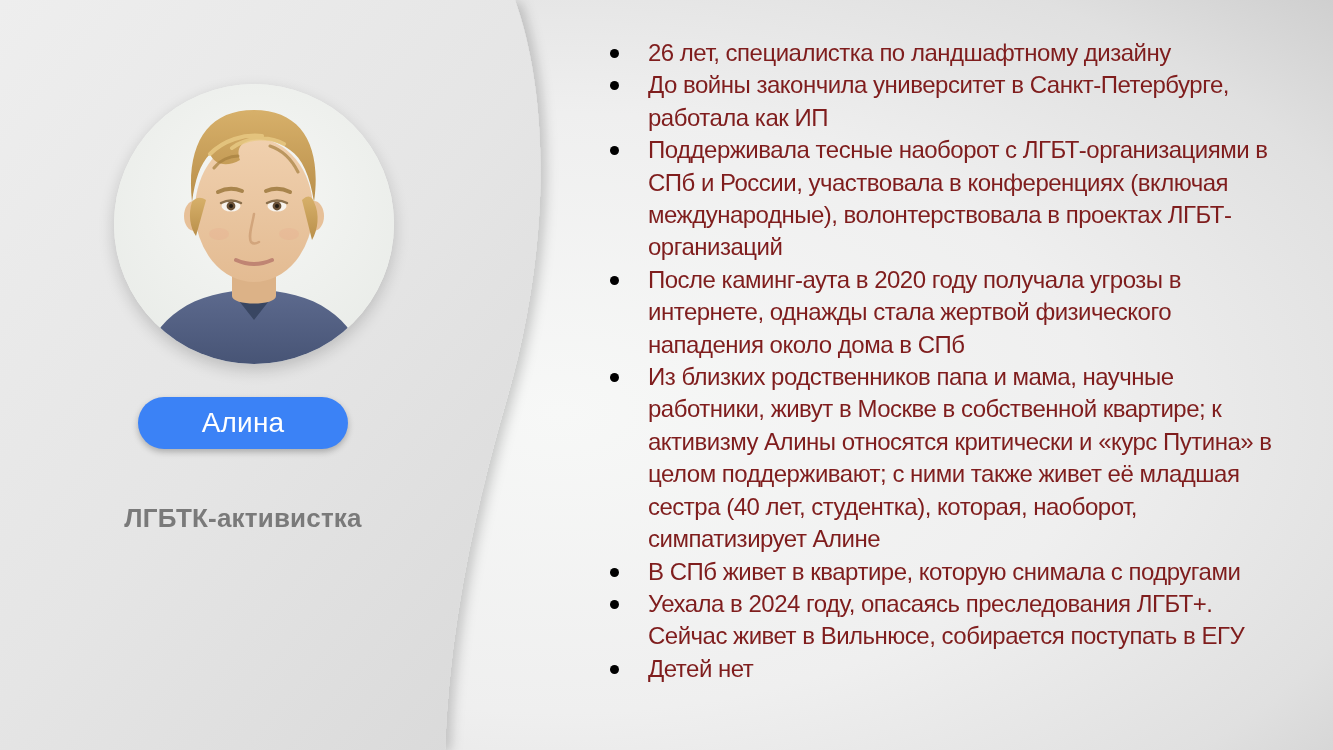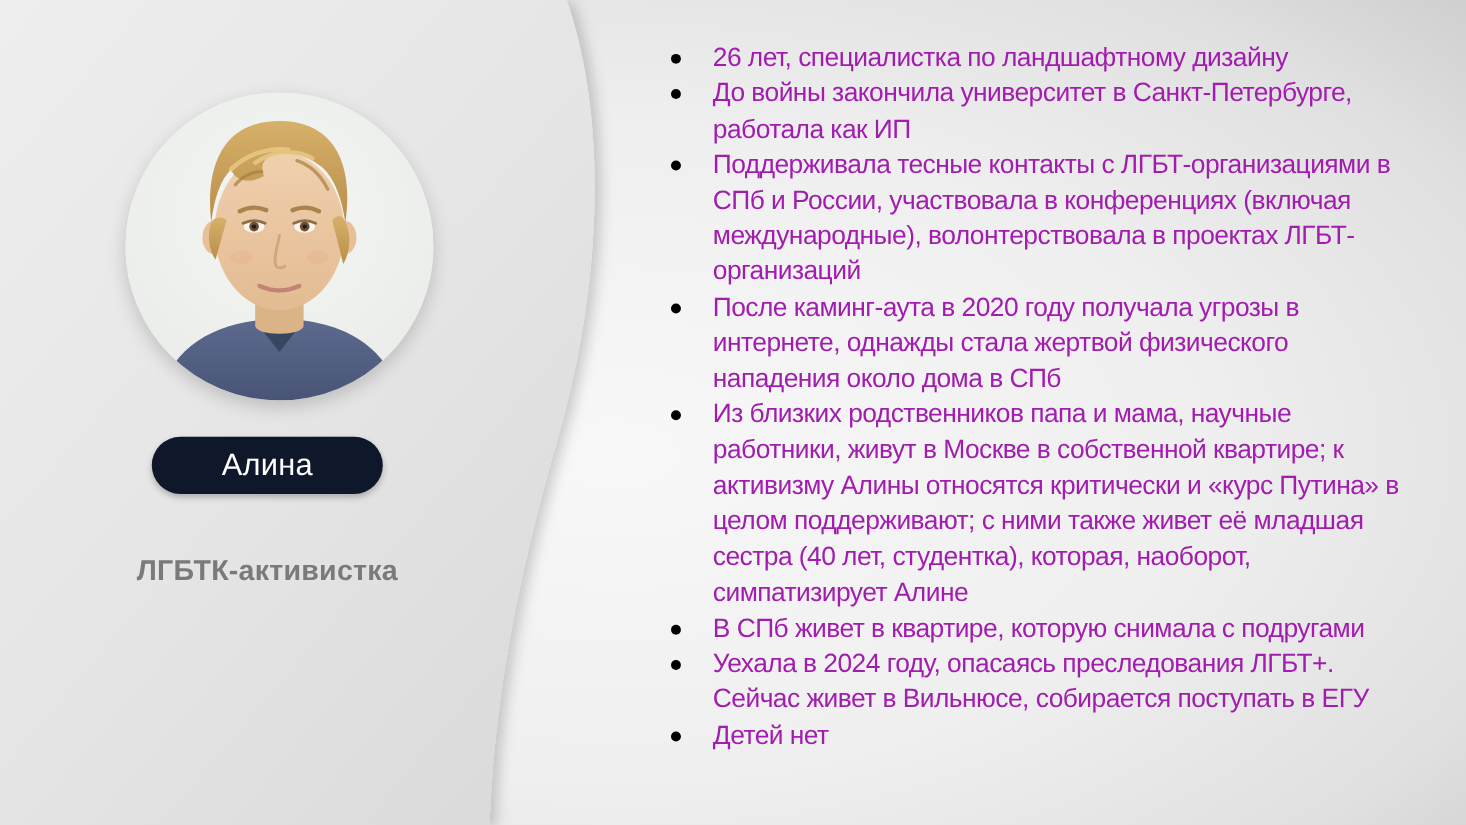--- a/index.html
+++ b/index.html
@@ -70,21 +70,21 @@
   }
   
   .facts {
     position: absolute;
     left: 600px;
     top: 37px;
     width: 726px;
     margin: 0;
     padding: 0;
     list-style: none;
-    color: #a21caf;
+    color: #7f1d1d;
     font-size: 24px;
     line-height: 32.4px;
     letter-spacing: -0.5px;
   }
   .facts li {
     position: relative;
     padding-left: 48px;
   }
   .facts li::before {
     content: "";
@@ -180,32 +180,32 @@
 
         <path d="M140,130 C138,142 134,152 137,158 Q140,161 145,158" stroke="#d2a57c" stroke-width="2.5" fill="none" stroke-linecap="round"></path>
 
         <path d="M122,176 Q140,184 158,176" stroke="#c08573" stroke-width="4" fill="none" stroke-linecap="round"></path>
 
         <ellipse cx="105" cy="150" rx="10" ry="6" fill="#e8a98c" opacity="0.25"></ellipse>
         <ellipse cx="175" cy="150" rx="10" ry="6" fill="#e8a98c" opacity="0.25"></ellipse>
       </svg>
     </div>
 
-    <div class="name-pill" style="background: #0f172a;">
+    <div class="name-pill" style="background: #3b82f6;">
       <span>Алина</span>
     </div>
 
     <div class="role" style="color: rgb(122, 122, 122);">ЛГБТК-активистка</div>
   </div>
 
   <ul class="facts">
       <li><span class="fact-text">26 лет, специалистка по ландшафтному дизайну</span></li>
       <li><span class="fact-text">До войны закончила университет в Санкт-Петербурге,
 работала как ИП</span></li>
-      <li><span class="fact-text">Поддерживала тесные контакты с ЛГБТ-организациями в
+      <li><span class="fact-text">Поддерживала тесные наоборот с ЛГБТ-организациями в
 СПб и России, участвовала в конференциях (включая
 международные), волонтерствовала в проектах ЛГБТ-
 организаций</span></li>
       <li><span class="fact-text">После каминг-аута в 2020 году получала угрозы в
 интернете, однажды стала жертвой физического
 нападения около дома в СПб</span></li>
       <li><span class="fact-text">Из близких родственников папа и мама, научные
 работники, живут в Москве в собственной квартире; к
 активизму Алины относятся критически и «курс Путина» в
 целом поддерживают; с ними также живет её младшая

